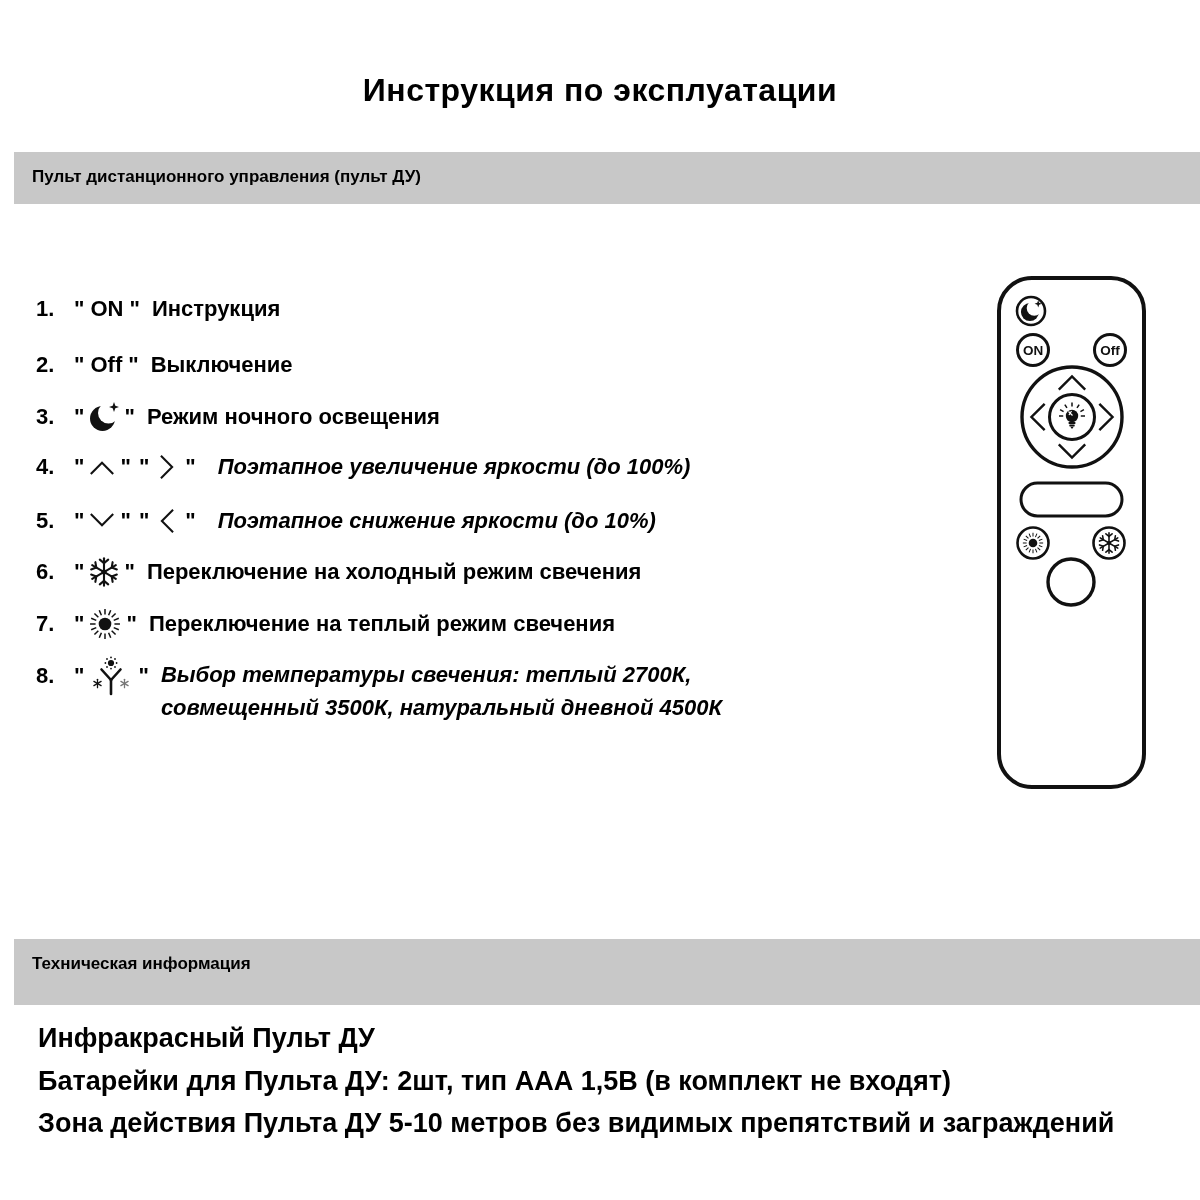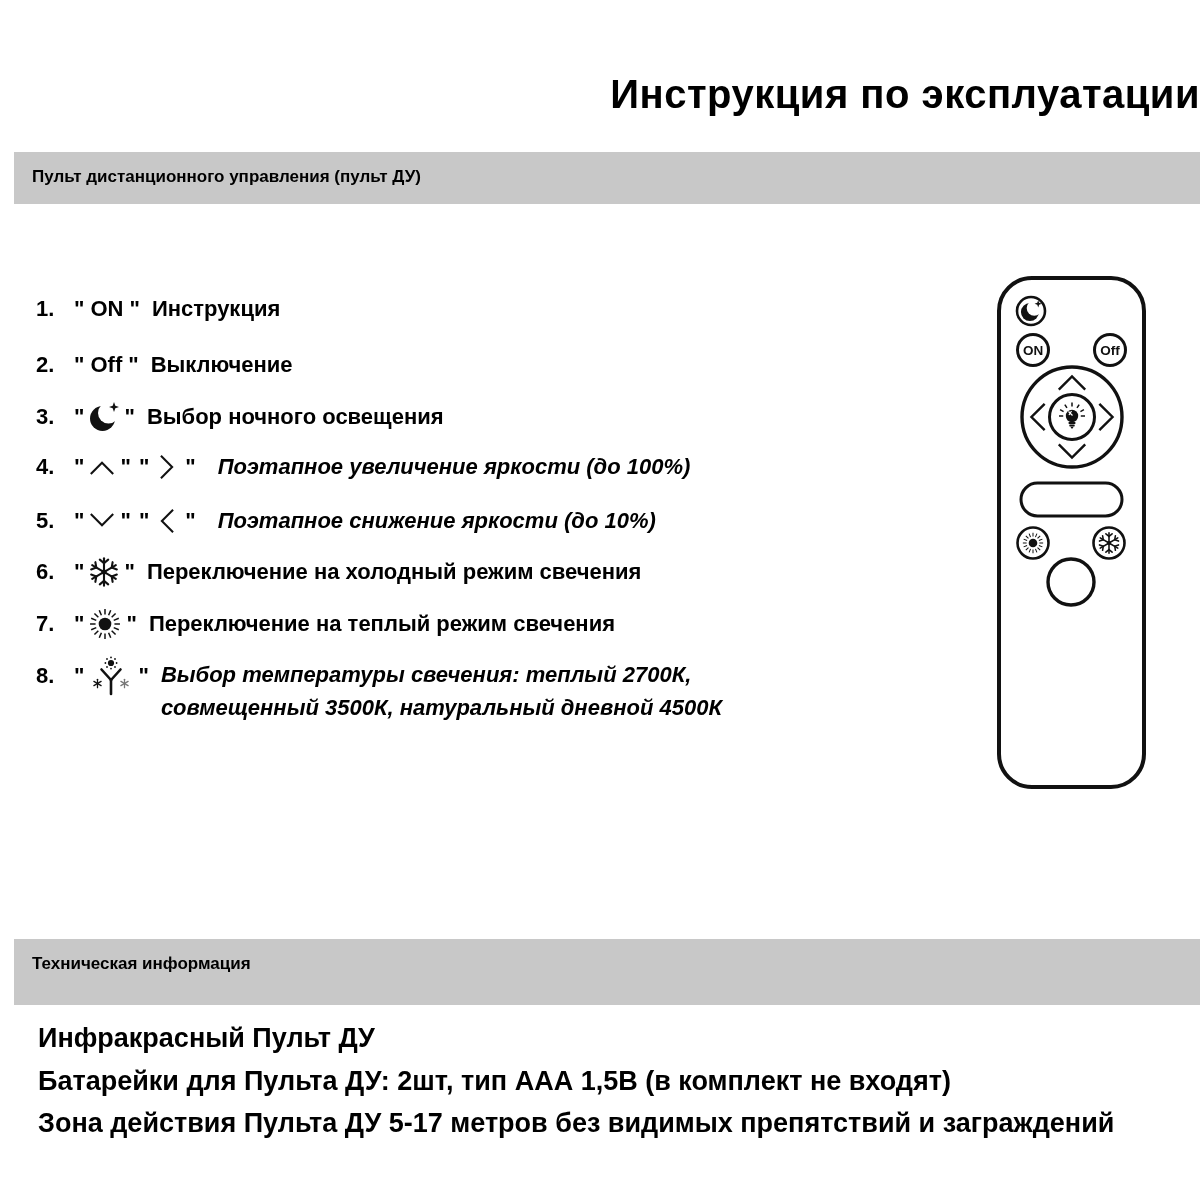--- a/index.html
+++ b/index.html
@@ -2,22 +2,22 @@
 <html><head>
 <meta charset="utf-8">
 <style>
   html,body{margin:0;padding:0;}
   body{
     width:1200px;height:1200px;position:relative;background:#ffffff;
     font-family:"Liberation Sans", sans-serif;font-weight:700;color:#000;
     overflow:hidden;
   }
   .page-title{
-    position:absolute;top:72px;left:0;width:1200px;text-align:right;
-    font-size:40px;letter-spacing:0.5px;white-space:nowrap;
+    position:absolute;top:72px;left:0;width:1200px;text-align:center;
+    font-size:32px;letter-spacing:0.5px;white-space:nowrap;
   }
   .bar{
     position:absolute;left:14px;width:1186px;height:52px;background:#c8c8c8;
     box-sizing:border-box;padding:15px 0 0 18px;font-size:17px;white-space:nowrap;
   }
   .bar.remote-bar{top:152px;}
   .bar.tech-bar{top:939px;height:66px;}
   .li{
     position:absolute;left:36px;height:36px;display:flex;align-items:center;
     font-size:22px;white-space:nowrap;
@@ -173,21 +173,21 @@
   <span class="desc">Выключение</span>
 </div>
 
 <div class="li" style="top:399px">
   <span class="num">3.</span>
   <span class="q">"</span>
   <svg class="ic" width="32" height="32" viewBox="-16 -16 32 32">
       <use href="#i-moon"></use>
     </svg>
   <span class="q">"</span>
-  <span class="desc">Выбор ночного освещения</span>
+  <span class="desc">Режим ночного освещения</span>
 </div>
 
 <div class="li" style="top:449px">
   <span class="num">4.</span>
   <span class="q">"</span>
   <svg class="ic" width="28" height="28" viewBox="-15 -15 30 30">
       <use href="#i-chevron" transform="translate(0,1)"></use>
     </svg>
   <span class="q">"</span>
   <span class="q">"</span>
@@ -280,13 +280,13 @@
   </g>
   <circle cx="79" cy="310" r="23" fill="#fff" stroke="#111" stroke-width="3.4"></circle>
 </svg>
 
 <div class="bar tech-bar">
   <span>Техническая информация</span>
 </div>
 
 <div class="tech-line" style="top:1024px">Инфракрасный Пульт ДУ</div>
 <div class="tech-line" style="top:1067px">Батарейки для Пульта ДУ: 2шт, тип ААА 1,5В (в комплект не входят)</div>
-<div class="tech-line" style="top:1109px">Зона действия Пульта ДУ 5-17 метров без видимых препятствий и заграждений</div>
+<div class="tech-line" style="top:1109px">Зона действия Пульта ДУ 5-10 метров без видимых препятствий и заграждений</div>
 
 </body></html>

